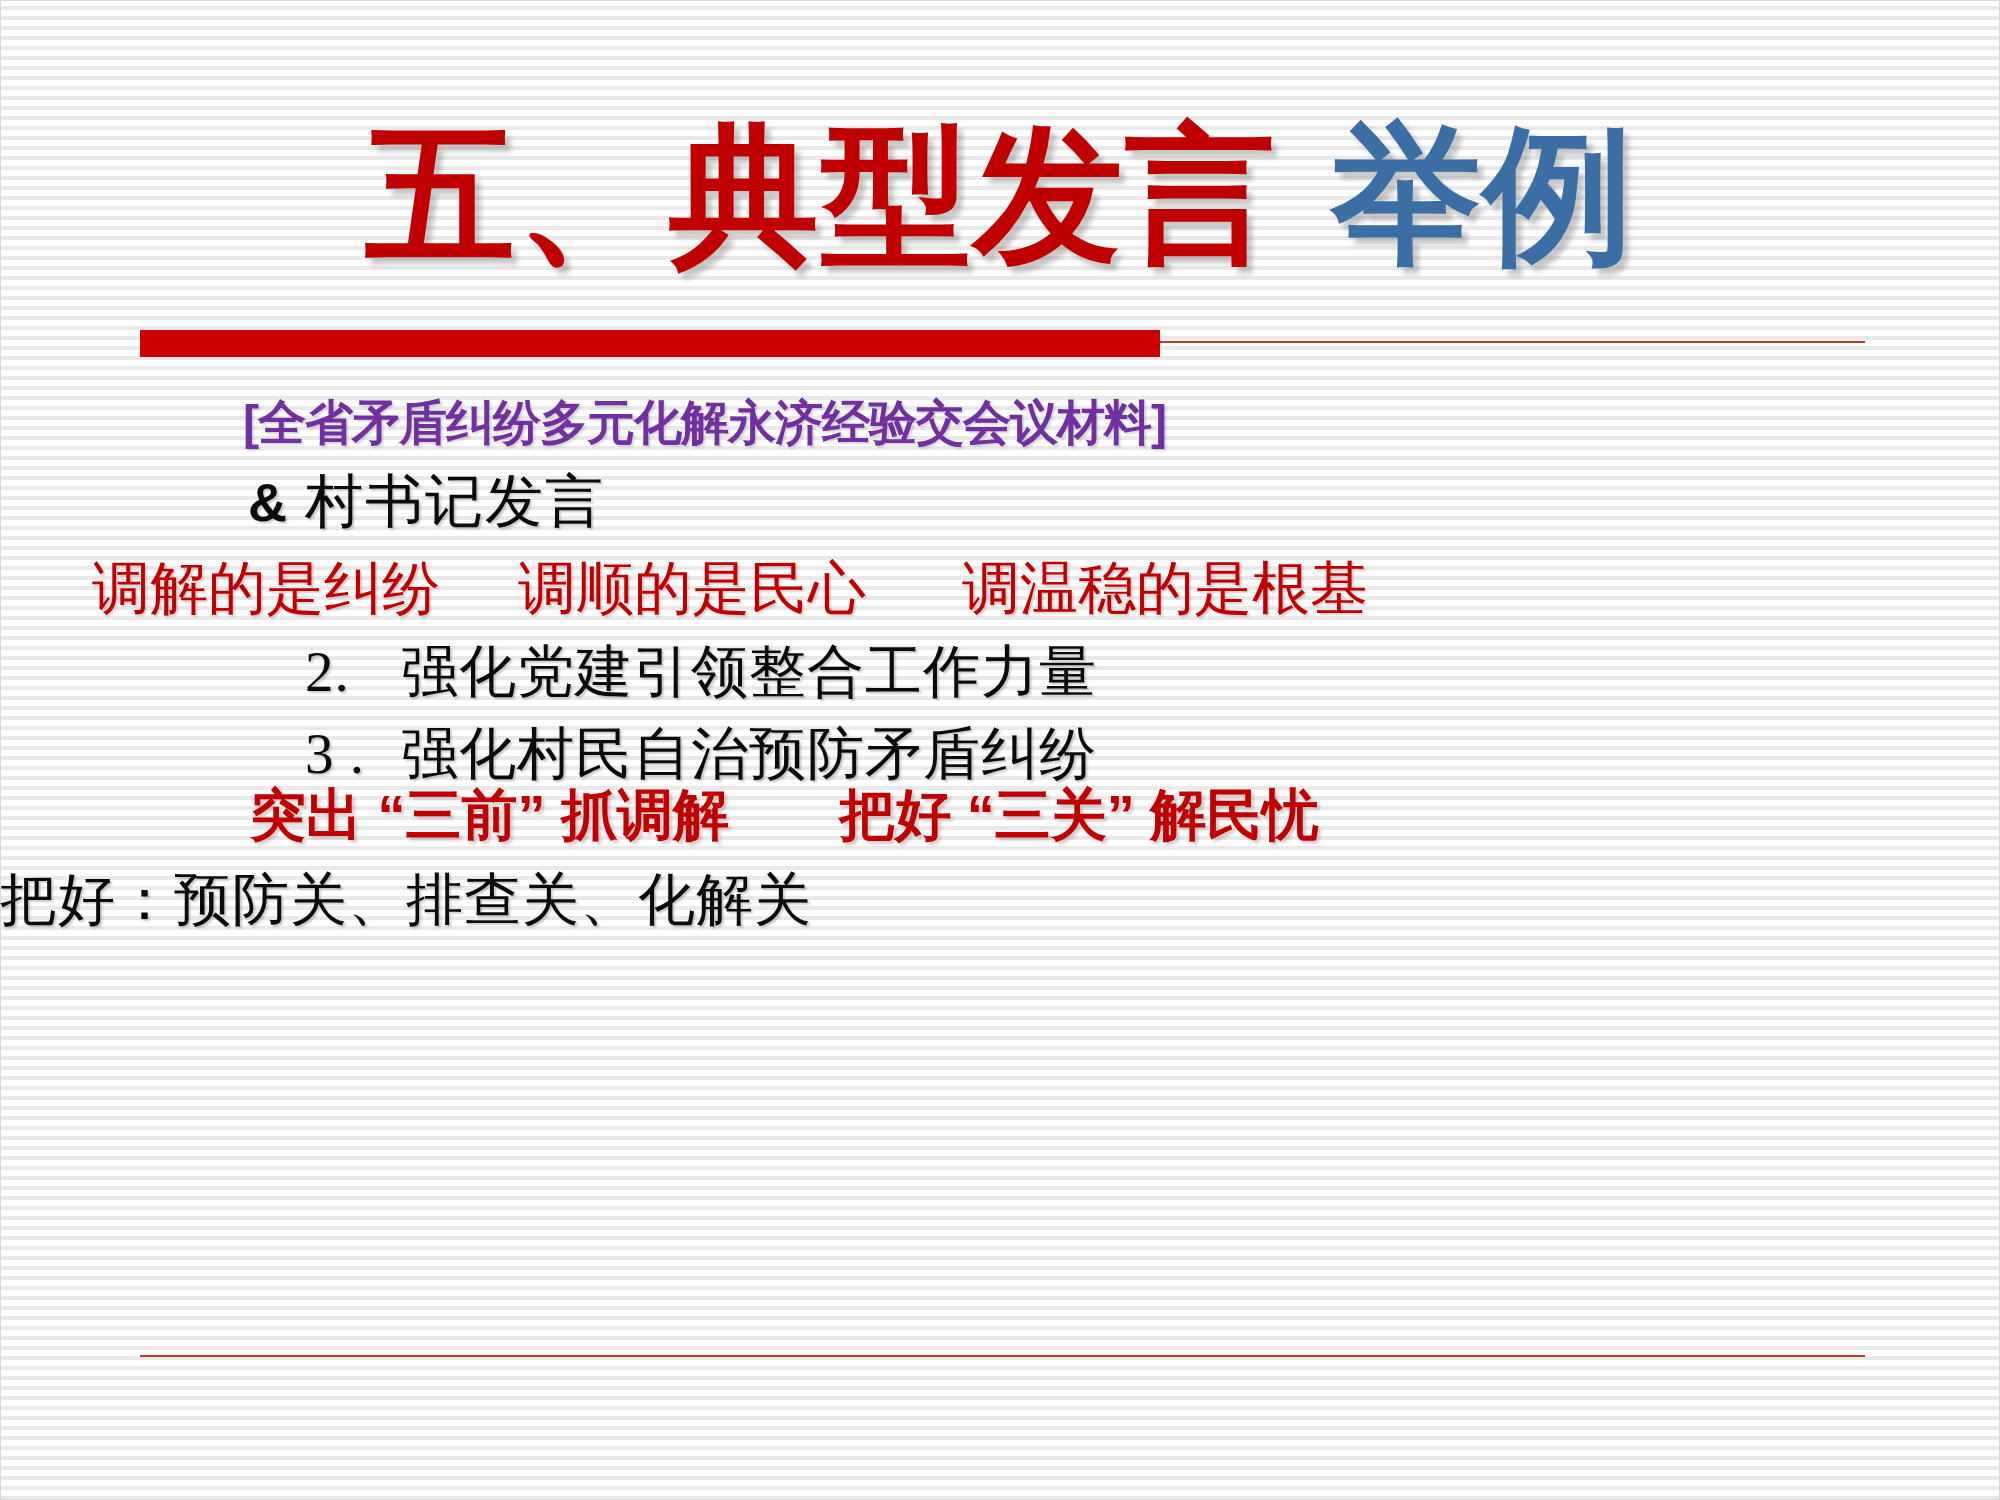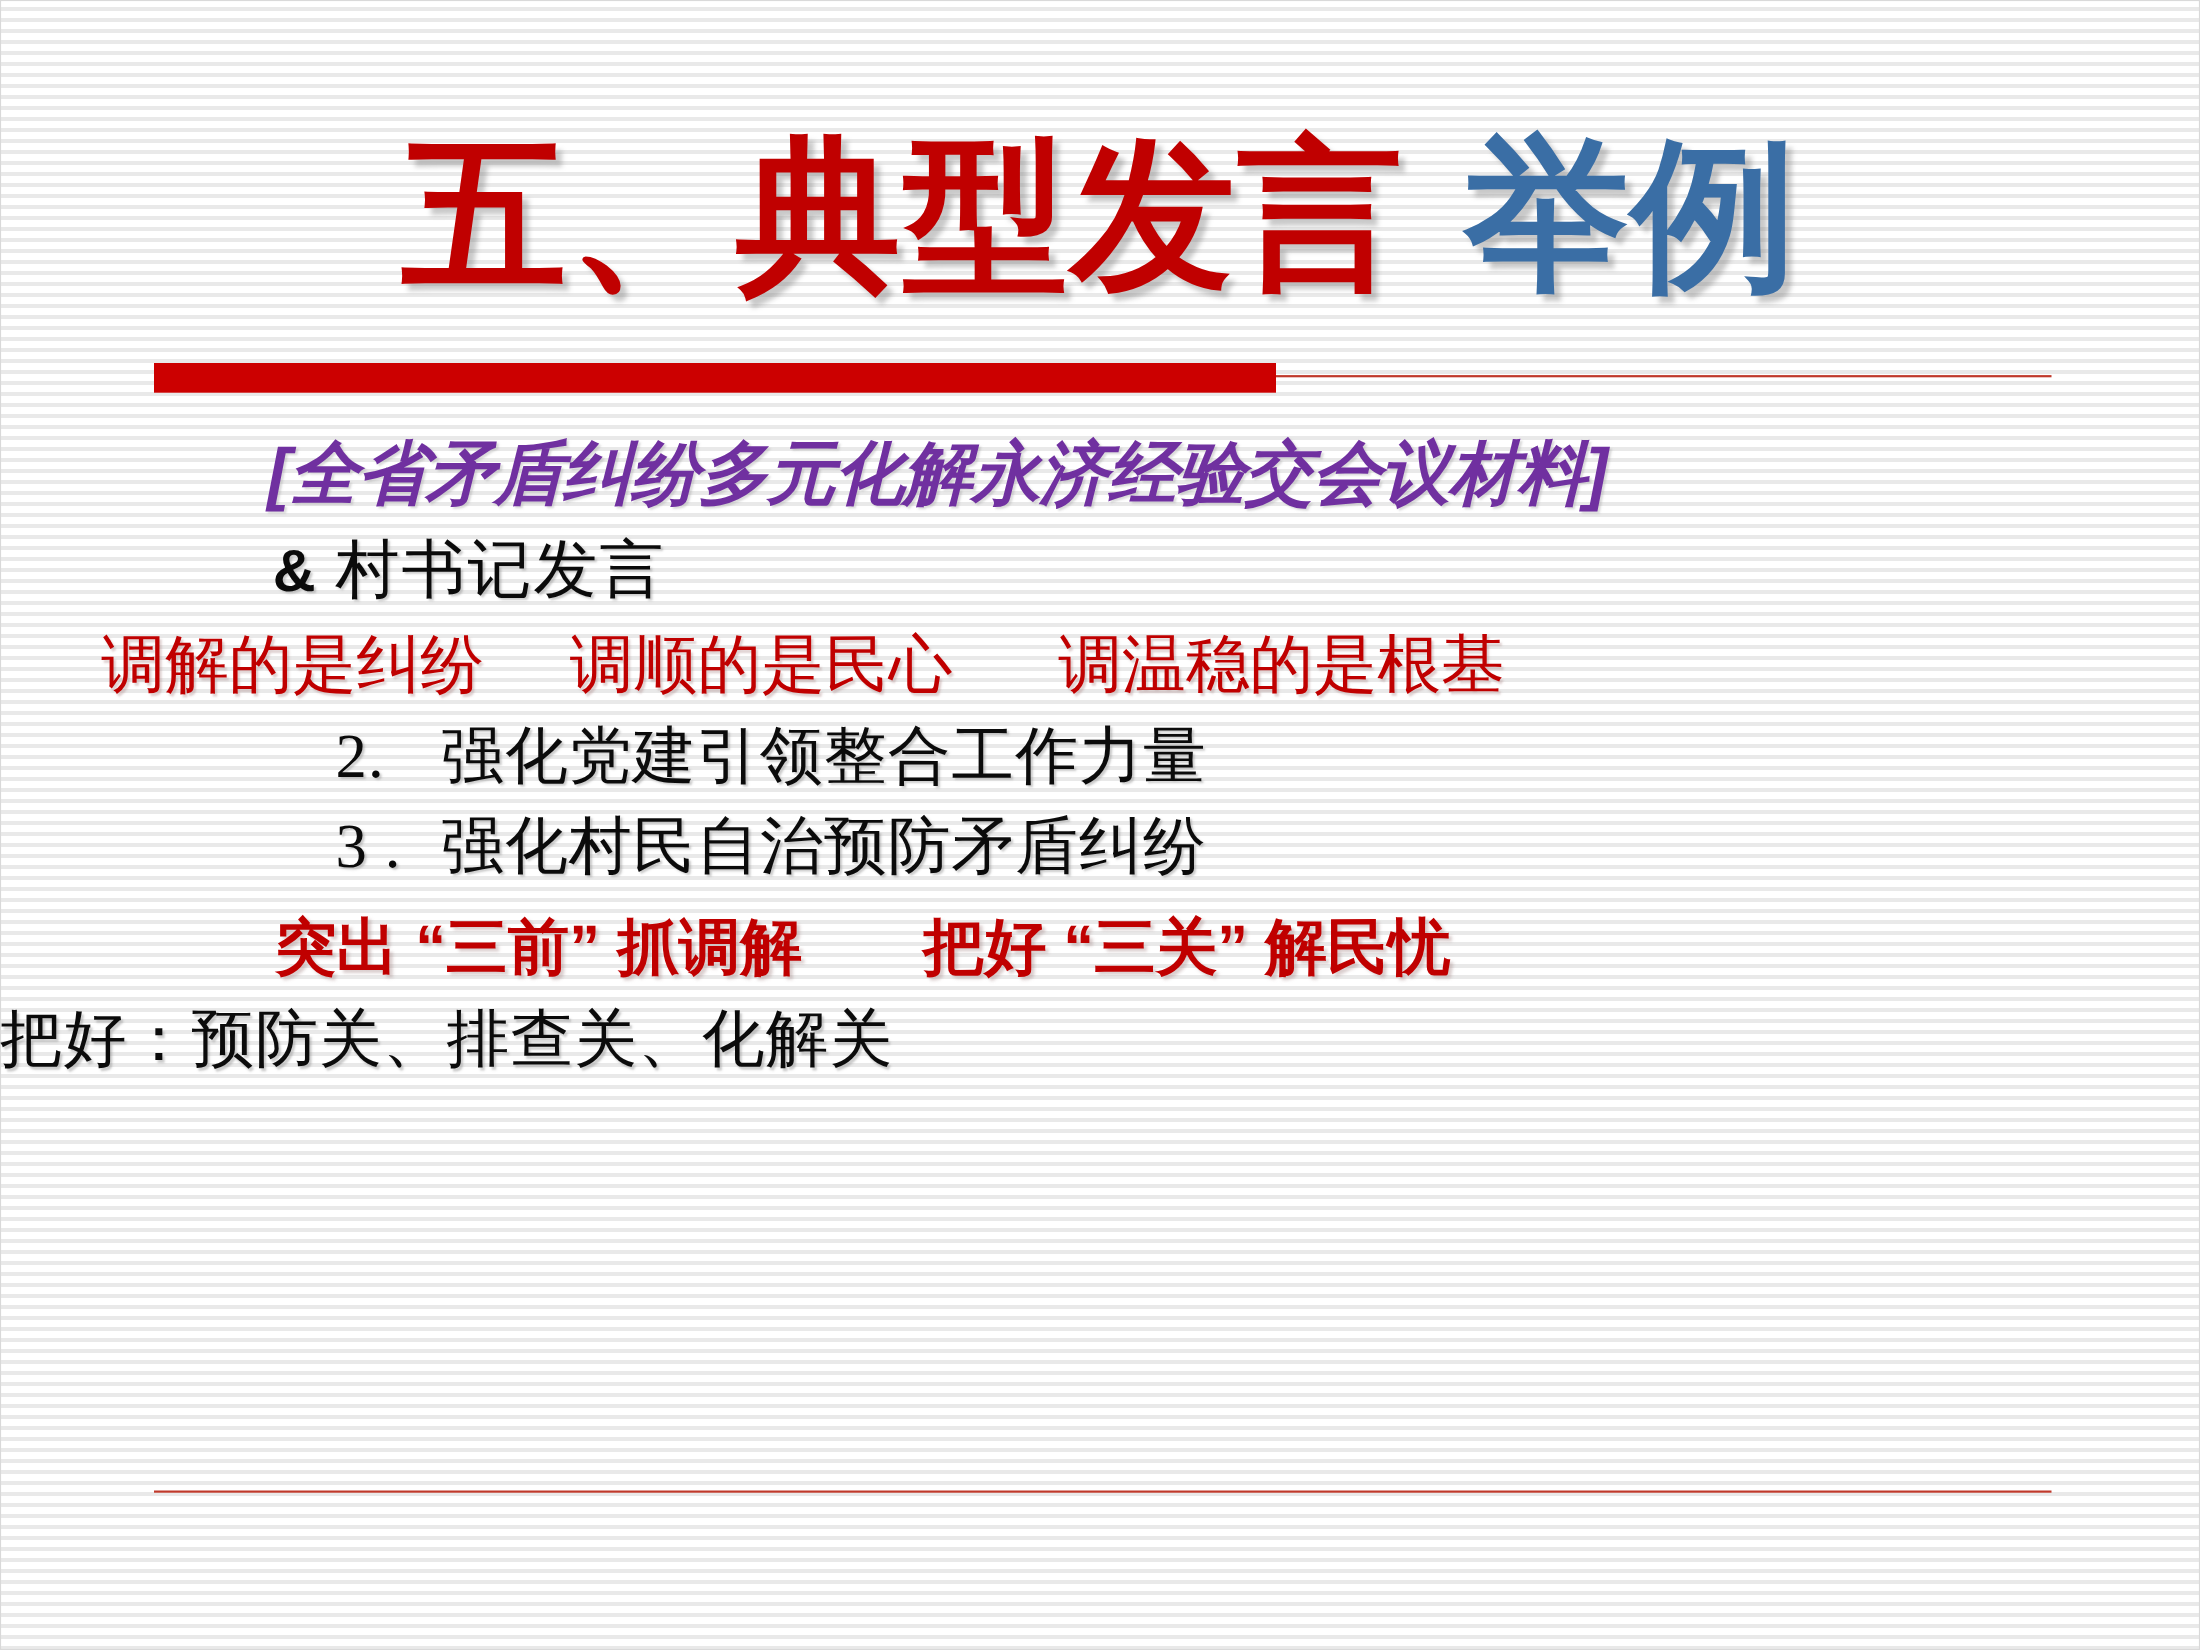--- a/index.html
+++ b/index.html
@@ -81,25 +81,24 @@
     top: 398px;
     width: 2000px;
   }
 
   .line { white-space: nowrap; line-height: 1.06; }
 
   .subtitle {
     color: #7030a0;
     font-family: "Liberation Sans", "DejaVu Sans", sans-serif;
     font-weight: 700;
-    font-size: 63px;
+    font-size: 48px;
     letter-spacing: -1px;
     padding-left: 243px;
     text-shadow: 2px 2px 2px rgba(150,150,150,0.35);
-    font-style: italic;
   }
 
   .speaker {
     color: #0b0b0b;
     font-size: 58px;
     padding-left: 248px;
     margin-top: 22px;
     text-shadow: 2px 2px 2px rgba(140,140,140,0.45);
   }
   .speaker .amp {
@@ -131,21 +130,20 @@
     display: inline-block;
     min-width: 96px;
   }
 
   .red-quote {
     color: #c00000;
     font-family: "Liberation Sans", "DejaVu Sans", sans-serif;
     font-weight: 700;
     font-size: 56px;
     padding-left: 250px;
-    margin-top: 30px;
     text-shadow: 3px 3px 3px rgba(160,130,130,0.40);
   }
   .red-quote .gap-q { display: inline-block; width: 110px; }
 
   .final-line {
     color: #0b0b0b;
     font-size: 57px;
     margin-top: 26px;
     letter-spacing: 1px;
     text-shadow: 2px 2px 2px rgba(140,140,140,0.45);

